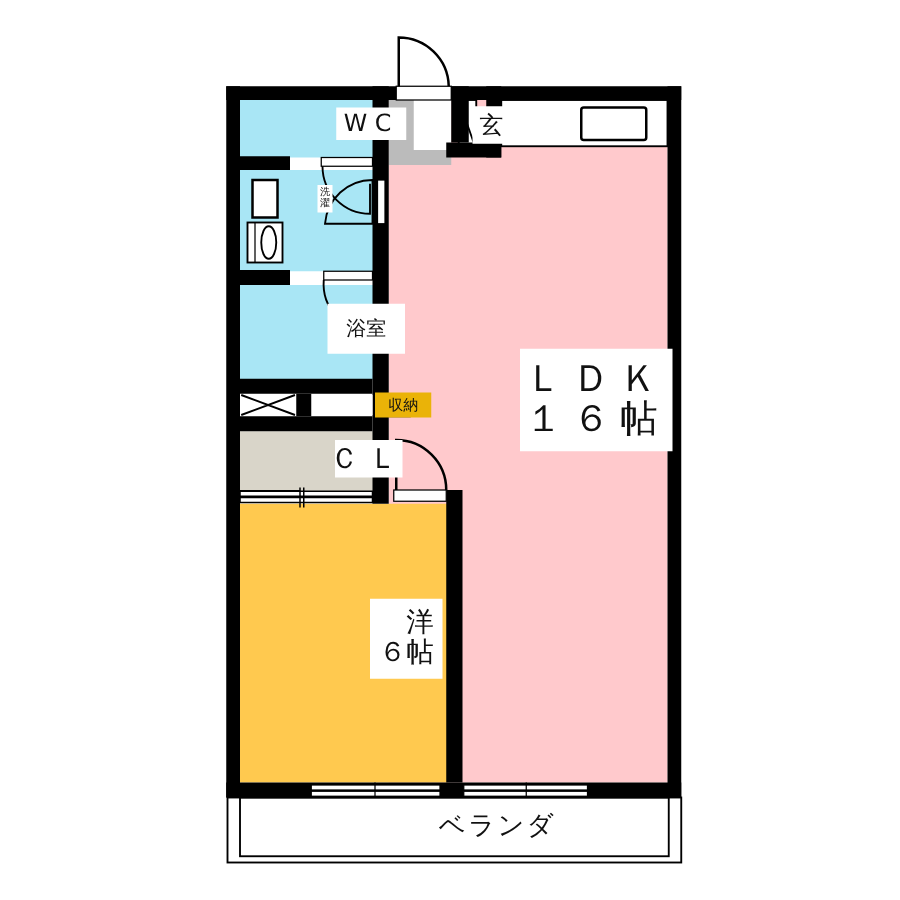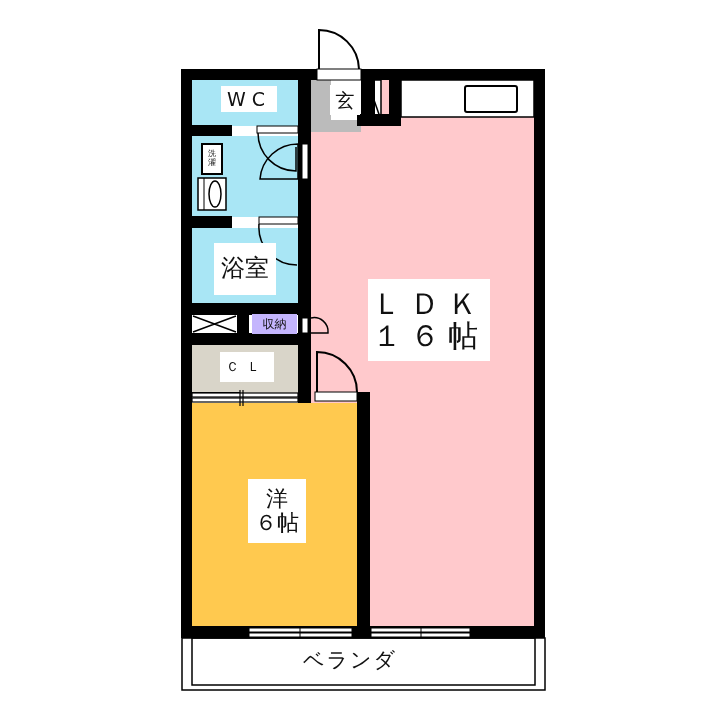--- a/index.html
+++ b/index.html
@@ -1,23 +1,23 @@
 <!DOCTYPE html>
 <html><head>
 <meta charset="utf-8">
 <style>
   html, body { margin: 0; padding: 0; background: #ffffff; }
   body { width: 720px; height: 720px; position: relative; overflow: hidden; font-family: "DejaVu Sans", sans-serif; }
   #plan { position: absolute; left: 0; top: 0; width: 720px; height: 720px; }
-  .lbl { position: absolute; background: #ffffff; color: #111; display: flex; align-items: center; justify-content: center; text-align: center; line-height: 1.08; white-space: pre; }
+  .lbl { position: absolute; background: #ffffff; color: #111; display: flex; align-items: center; justify-content: center; text-align: right; line-height: 1.08; white-space: pre; margin-left: 48px; }
   .lbl-wc { left: 221px; top: 86px; width: 56px; height: 26px; font-size: 19px; letter-spacing: 6px; }
   .lbl-genkan { left: 330px; top: 85px; width: 30px; height: 30px; font-size: 19px; }
-  .lbl-bath { left: 214px; top: 243px; width: 62px; height: 52px; font-size: 24px; }
-  .lbl-storage { left: 252px; top: 314px; width: 45px; height: 20px; font-size: 12px; background: #c4b5fd; }
-  .lbl-cl { left: 220px; top: 352px; width: 54px; height: 30px; font-size: 13px; letter-spacing: 8px; }
+  .lbl-bath { left: 214px; top: 243px; width: 62px; height: 40px; font-size: 16px; }
+  .lbl-storage { left: 252px; top: 314px; width: 45px; height: 20px; font-size: 12px; background: #eab308; }
+  .lbl-cl { left: 220px; top: 352px; width: 54px; height: 30px; font-size: 23px; letter-spacing: 8px; }
   .lbl-ldk { left: 368px; top: 279px; width: 122px; height: 82px; font-size: 30px; letter-spacing: 8px; }
   .lbl-bed { left: 248px; top: 479px; width: 58px; height: 64px; font-size: 22px; }
   .lbl-balcony { left: 290px; top: 645px; width: 120px; height: 30px; font-size: 21px; background: transparent; letter-spacing: 2px; }
   .lbl-washer { left: 206px; top: 148px; width: 12px; height: 22px; font-size: 8px; line-height: 1.1; background: #ffffff; }
 </style>
 </head>
 <body>
 
 <svg id="plan" viewBox="0 0 720 720" xmlns="http://www.w3.org/2000/svg">
 

